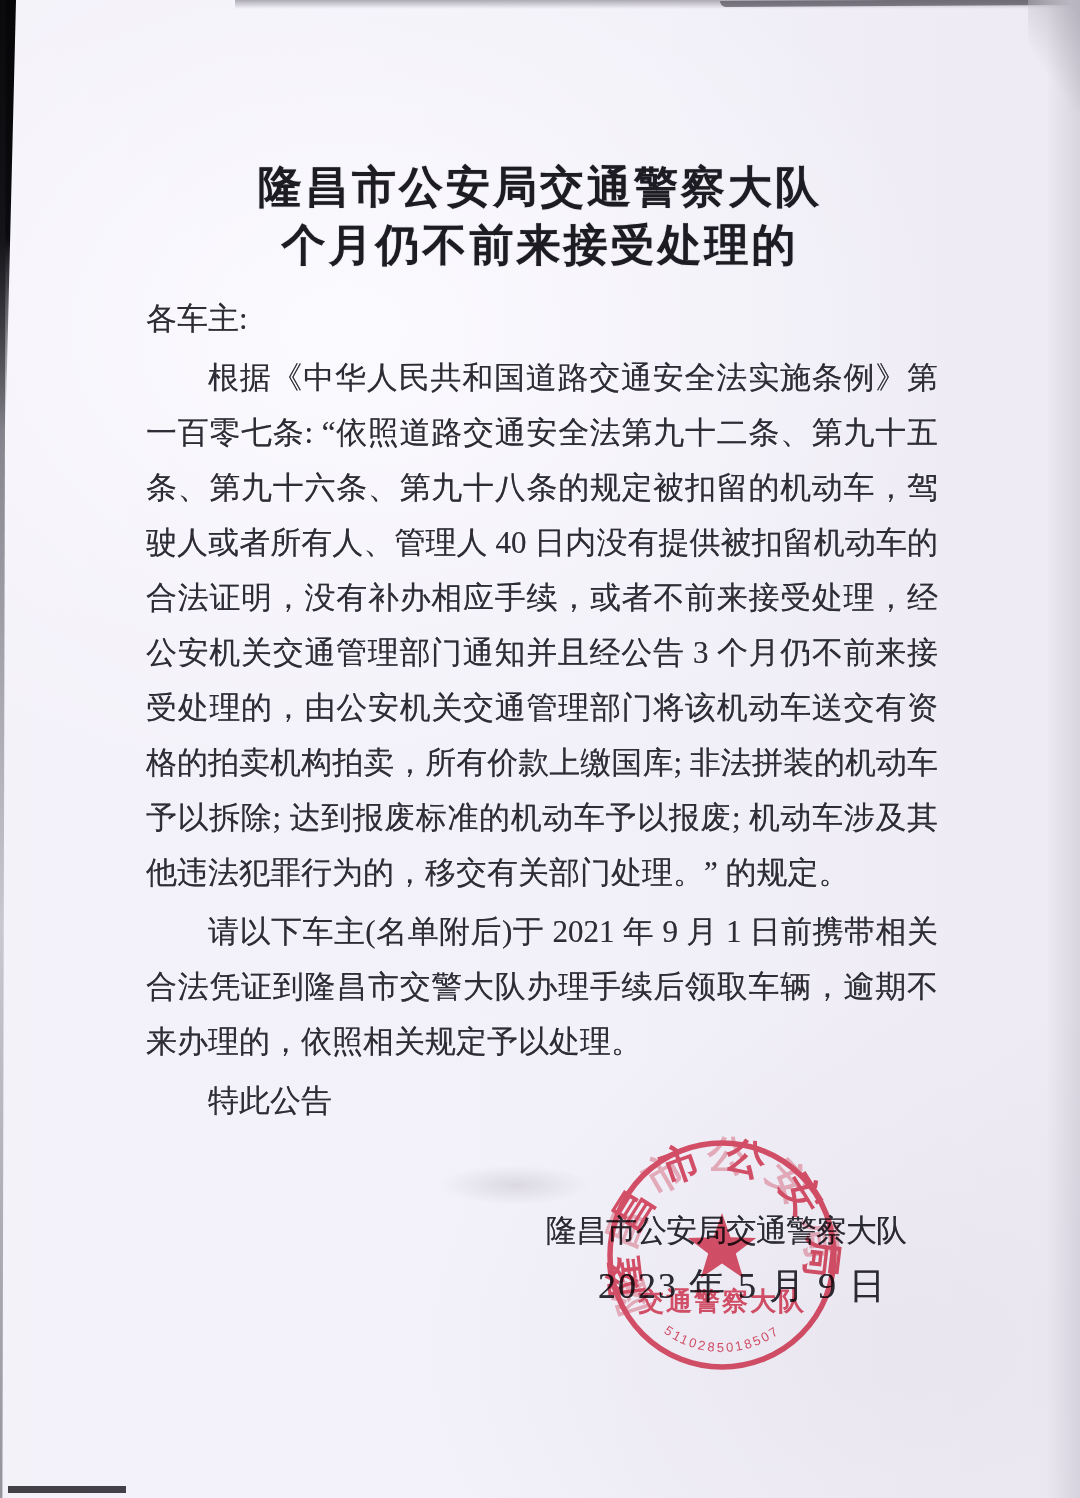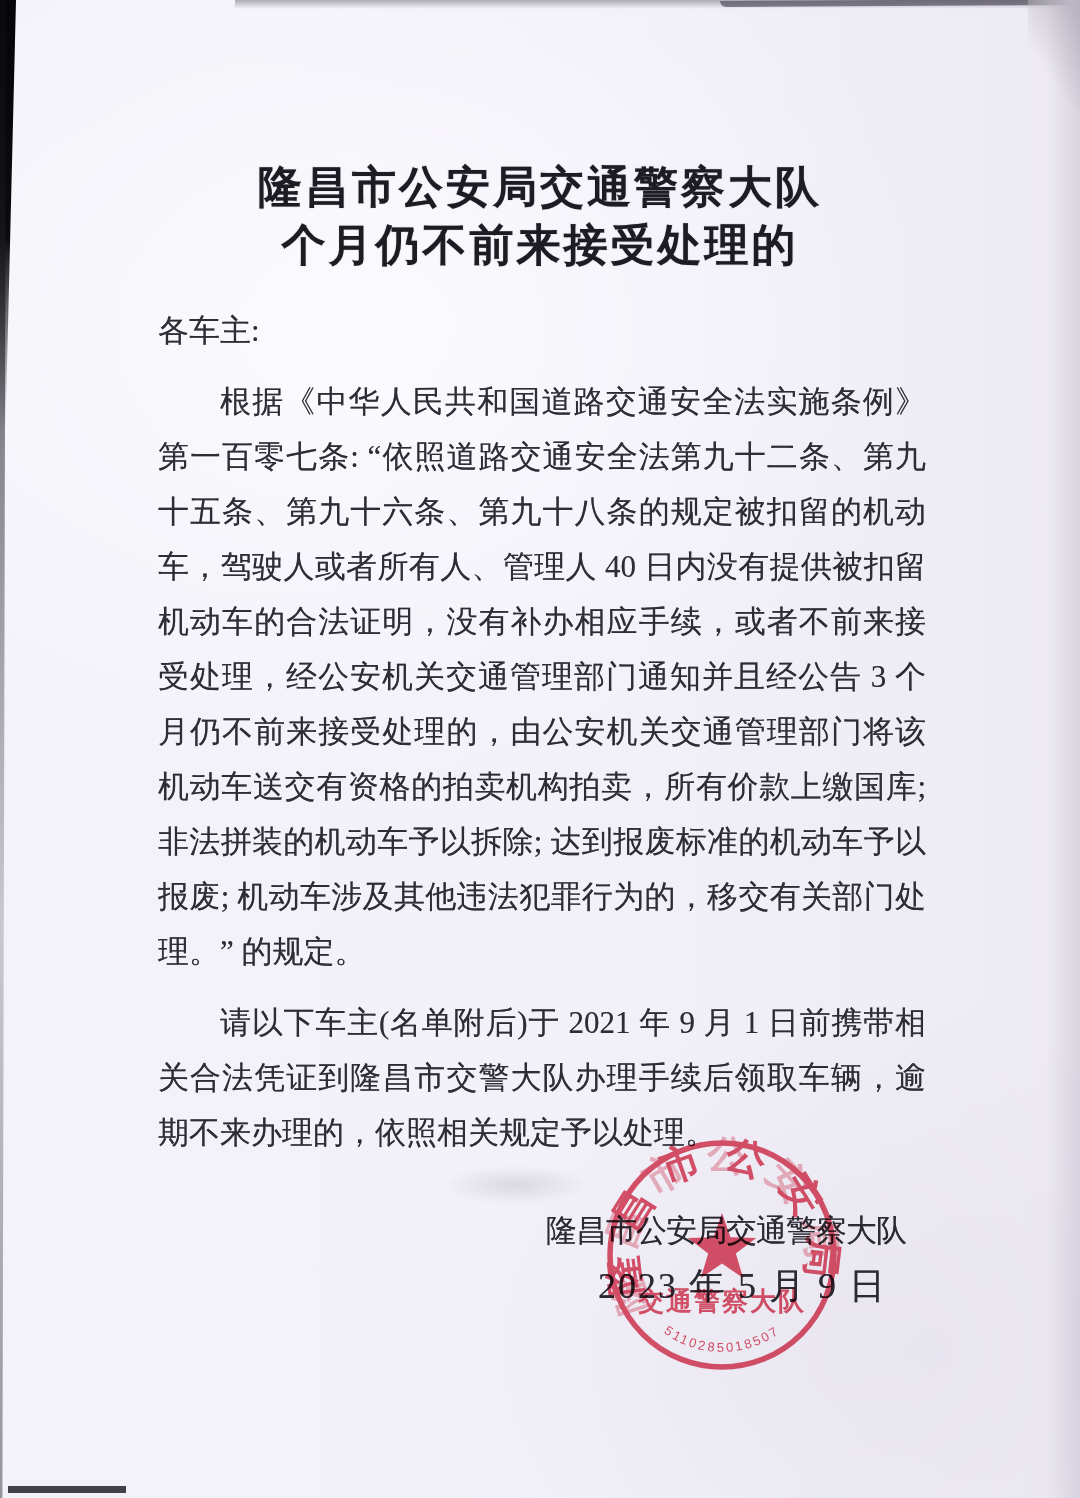--- a/index.html
+++ b/index.html
@@ -30,21 +30,21 @@
   .corner-bl{position:absolute;left:8px;bottom:5px;width:118px;height:7px;background:#232129;opacity:.85;}
   .smudge{position:absolute;left:440px;top:1165px;width:150px;height:40px;
     background:radial-gradient(ellipse,rgba(150,146,160,.25),rgba(150,146,160,0) 70%);}
   
   .title-block{position:absolute;top:158px;left:0;width:1080px;text-align:center;
     font-family:"Liberation Sans","DejaVu Sans",sans-serif;font-weight:700;color:#1d1c23;
     font-size:44px;line-height:58px;letter-spacing:3px;text-shadow:0 0 1px rgba(29,28,35,.5);}
   .body-block{position:absolute;top:287px;left:142px;width:800px;
     font-size:31px;line-height:55px;color:#2e2d35;text-align:justify;
     text-shadow:0 0 .6px rgba(46,45,53,.55);}
-  .body-block p{margin:16px;text-indent:2em;}
+  .body-block p{margin:4px;text-indent:2em;}
   .salutation{text-indent:0 !important;}
   .sig-name{position:absolute;left:546px;top:1210px;font-size:31px;letter-spacing:-1px;
     color:#2b2a32;text-shadow:0 0 .6px rgba(43,42,50,.55);white-space:nowrap;}
   .sig-date{position:absolute;left:598px;top:1262px;font-size:36px;letter-spacing:2px;
     color:#2b2a32;text-shadow:0 0 .6px rgba(43,42,50,.55);white-space:nowrap;}
   .seal{position:absolute;left:592px;top:1125px;width:260px;height:260px;
     mix-blend-mode:multiply;opacity:.88;}
 </style>
 </head>
 <body>
@@ -53,20 +53,21 @@
 
   <div class="title-block">
     <div>隆昌市公安局交通警察大队</div>
     <div>个月仍不前来接受处理的</div>
   </div>
 
   <div class="body-block">
     <p class="salutation">各车主:</p>
     <p>根据《中华人民共和国道路交通安全法实施条例》第一百零七条: “依照道路交通安全法第九十二条、第九十五条、第九十六条、第九十八条的规定被扣留的机动车，驾驶人或者所有人、管理人 40 日内没有提供被扣留机动车的合法证明，没有补办相应手续，或者不前来接受处理，经公安机关交通管理部门通知并且经公告 3 个月仍不前来接受处理的，由公安机关交通管理部门将该机动车送交有资格的拍卖机构拍卖，所有价款上缴国库; 非法拼装的机动车予以拆除; 达到报废标准的机动车予以报废; 机动车涉及其他违法犯罪行为的，移交有关部门处理。” 的规定。</p>
     <p>请以下车主(名单附后)于 2021 年 9 月 1 日前携带相关合法凭证到隆昌市交警大队办理手续后领取车辆，逾期不来办理的，依照相关规定予以处理。</p>
+    <p>特此公告</p>
   </div>
 
   <div class="sig-name">隆昌市公安局交通警察大队</div>
   <div class="sig-date">2023 年 5 月 9 日</div>
 
   <svg class="seal" viewBox="0 0 260 260">
     <defs>
       <path id="arcTop" d="M 52 166 A 86 86 0 1 1 208 166" fill="none"></path>
       <path id="arcBottom" d="M 67.6 204.3 A 97 97 0 0 0 192.4 204.3" fill="none"></path>
     </defs>

